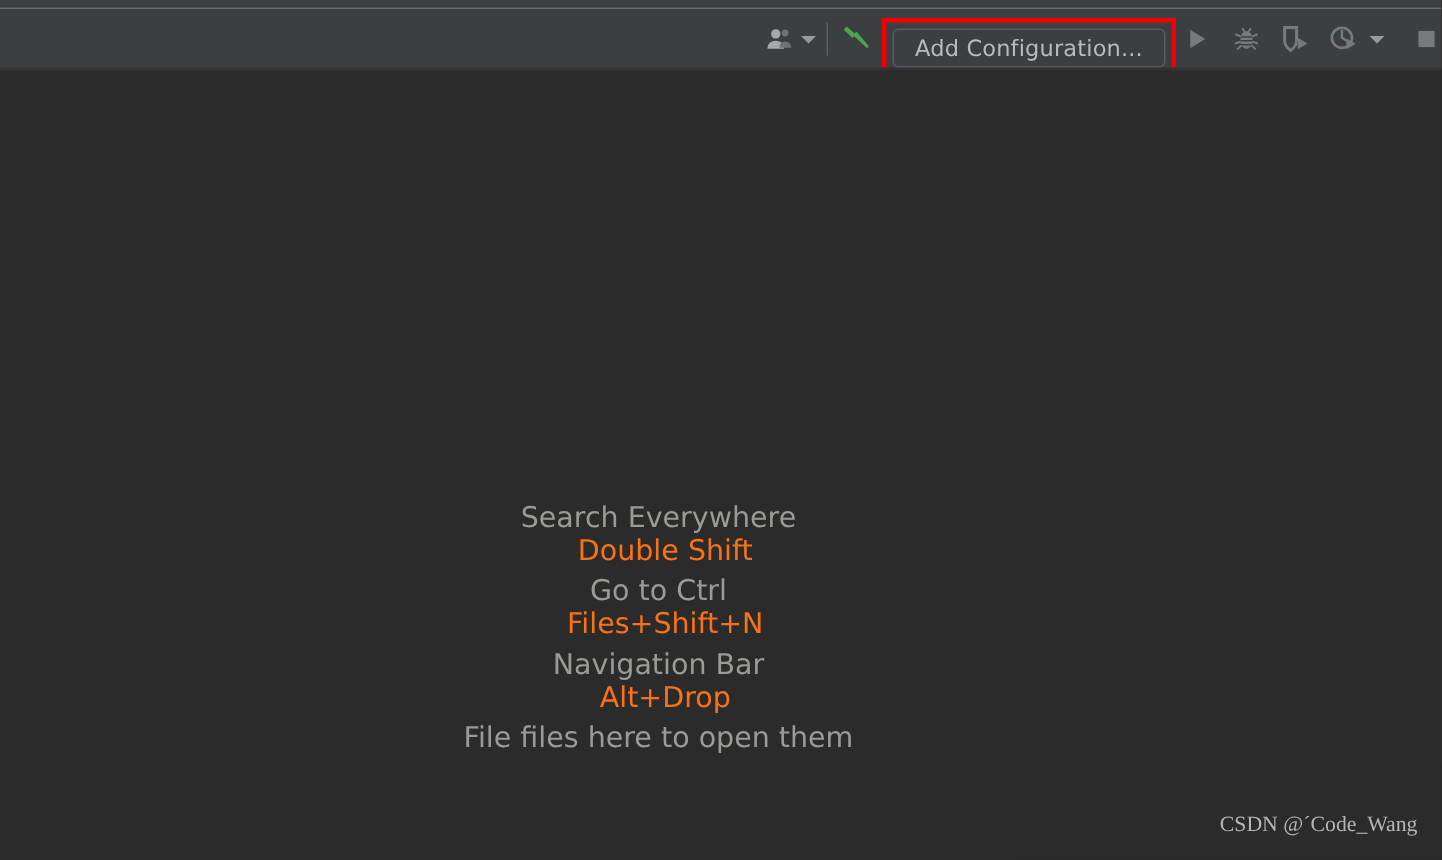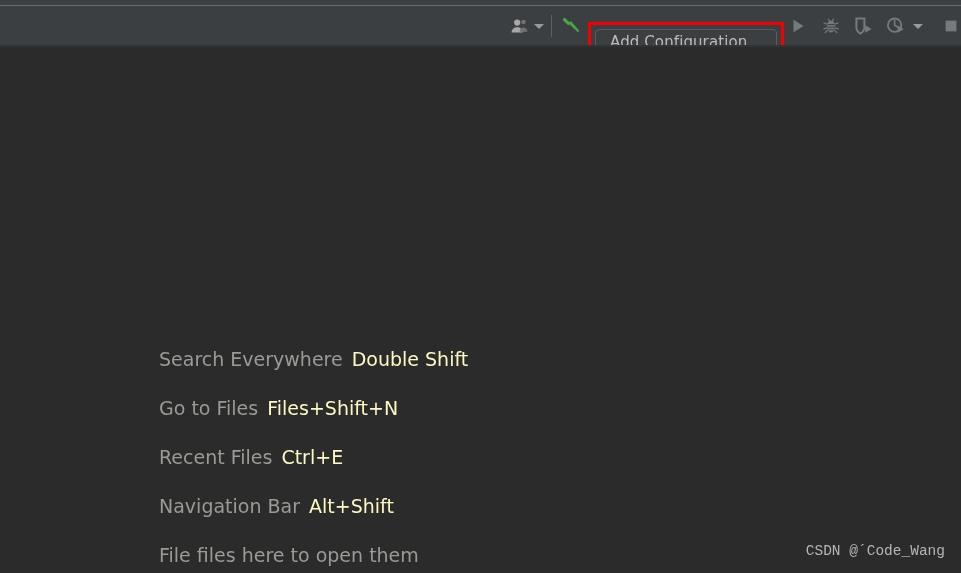--- a/index.html
+++ b/index.html
@@ -79,21 +79,21 @@
     content: "";
     border-left: 5px solid transparent;
     border-right: 5px solid transparent;
     border-top: 5px solid #9a9a9a;
     display: block;
   }
 
   
   #add-config-wrap {
     position: absolute;
-    left: 588px; top: 16px;
+    left: 588px; top: 6px;
     width: 196px; height: 40px;
     box-sizing: border-box;
     border: 3px solid #f40000;
     display: flex;
     align-items: center;
     justify-content: center;
   }
   #add-config-button {
     box-sizing: border-box;
     height: 26px;
@@ -122,39 +122,40 @@
     position: absolute;
     left: 159px;
     top: 287px;
     width: 560px;
   }
   .hint-row {
     height: 49px;
     display: flex;
     align-items: center;
     white-space: nowrap;
+    flex-direction: column;
   }
   .hint-action {
     color: #9c9a95;
     font-size: 19px;
   }
   .hint-key {
-    color: #fef9c3;
+    color: #f97316;
     font-size: 19px;
     margin-left: 9px;
   }
 
   
   #watermark {
     position: absolute;
     right: 16px;
     bottom: 14px;
     color: #b6b6b6;
     font-size: 14.5px;
-    font-family: Liberation Mono, monospace;
+    font-family: Liberation Serif, serif;
     white-space: nowrap;
   }
 </style>
 </head>
 <body>
 
 <div id="top-sliver"></div>
 <div id="top-separator"></div>
 
 <div id="toolbar">
@@ -248,32 +249,28 @@
 <div id="editor-area">
 
   <div id="hint-list">
 
     <div class="hint-row">
       <span class="hint-action">Search Everywhere</span>
       <span class="hint-key">Double Shift</span>
     </div>
 
     <div class="hint-row">
-      <span class="hint-action">Go to Files</span>
+      <span class="hint-action">Go to Ctrl</span>
       <span class="hint-key">Files+Shift+N</span>
     </div>
 
-    <div class="hint-row">
-      <span class="hint-action">Recent Files</span>
-      <span class="hint-key">Ctrl+E</span>
-    </div>
 
     <div class="hint-row">
       <span class="hint-action">Navigation Bar</span>
-      <span class="hint-key">Alt+Shift</span>
+      <span class="hint-key">Alt+Drop</span>
     </div>
 
     <div class="hint-row">
       <span class="hint-action">File files here to open them</span>
       <span class="hint-key"></span>
     </div>
 
   </div>
 
   <div id="watermark">CSDN @´Code_Wang</div>

